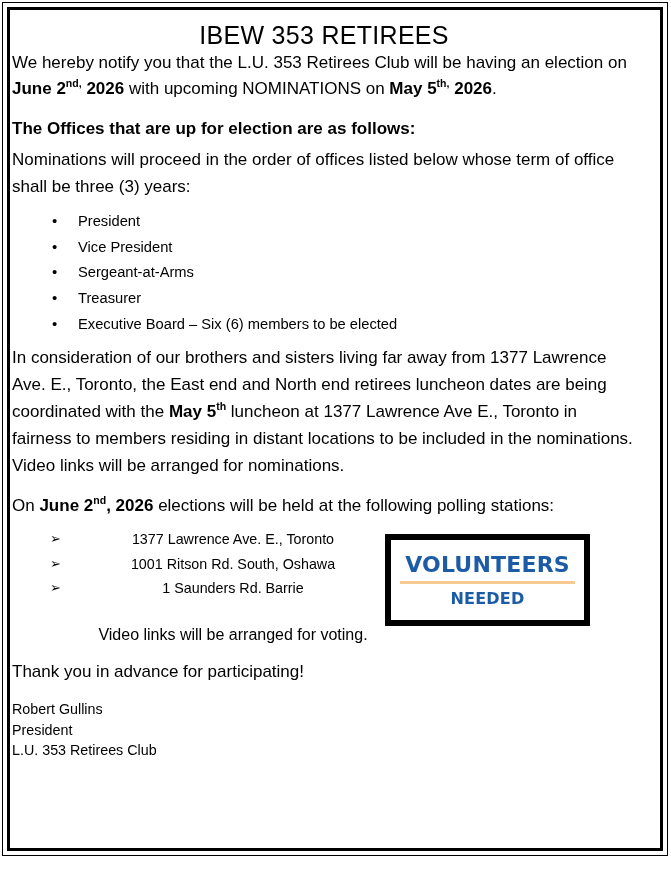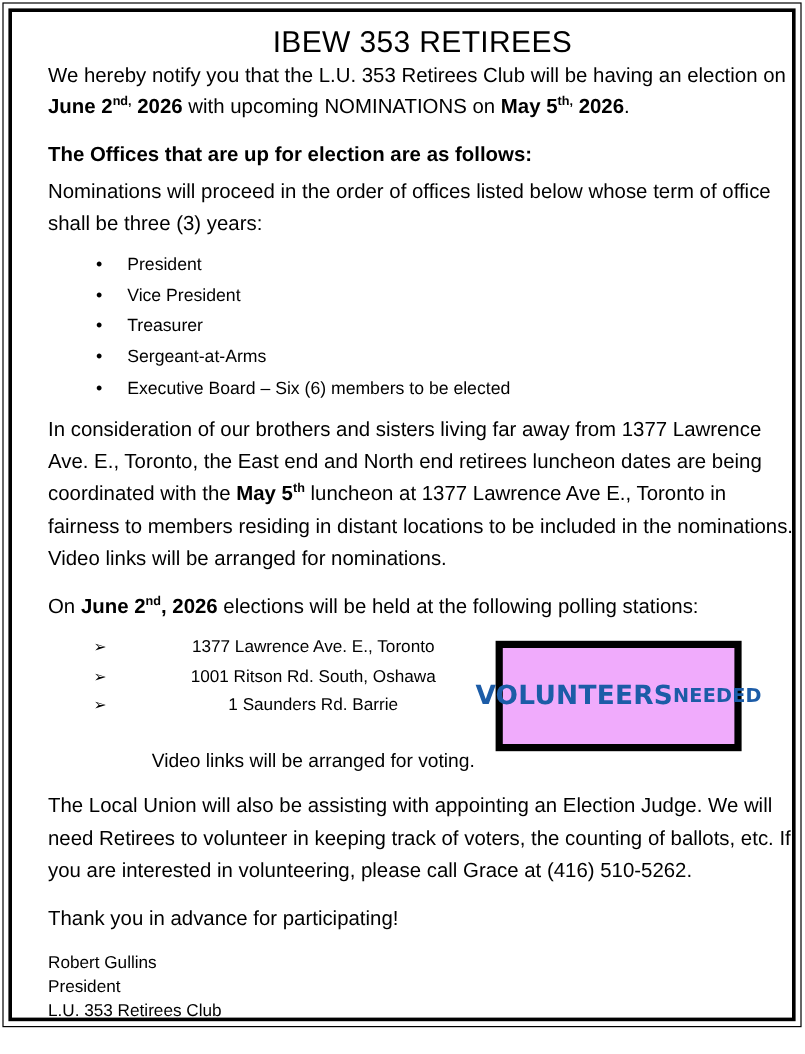--- a/index.html
+++ b/index.html
@@ -40,21 +40,21 @@
     right: 8px;
     bottom: 27px;
     border: 3px solid #000000;
     box-sizing: border-box;
     pointer-events: none;
   }
 
   
   #content {
     position: absolute;
-    left: 40px;
+    left: 12px;
     top: 16px;
     width: 624px;
     box-sizing: border-box;
   }
 
   .doc-title {
     text-align: center;
     font-size: 25px;
     font-weight: 400;
     letter-spacing: 0.3px;
@@ -142,23 +142,24 @@
     top: 2px;
     width: 205px;
     height: 92px;
     background: #000000;
     padding: 6px;
     box-sizing: border-box;
   }
   .poster-inner {
     width: 100%;
     height: 100%;
-    background: #f0abfc;
+    background: #ffffff;
     box-sizing: border-box;
     display: flex;
+    flex-direction: column;
     align-items: center;
     justify-content: center;
     padding: 4px 9px;
   }
   .poster-line1, .poster-line2 {
     color: #1c5ca7;
     font-weight: bold;
     font-family: "DejaVu Sans", sans-serif;
     letter-spacing: 0.2px;
     text-align: center;
@@ -194,22 +195,22 @@
 
     <p class="para gap-top-1"><span>We hereby notify you that the L.U. 353 Retirees Club will be having an election on </span><span class="b">June 2</span><sup class="b">nd,</sup><span class="b"> 2026</span><span> with upcoming NOMINATIONS on </span><span class="b">May 5</span><sup class="b">th,</sup><span class="b"> 2026</span><span>.</span></p>
 
     <p class="para tight b gap-top-2">The Offices that are up for election are as follows:</p>
 
     <p class="para">Nominations will proceed in the order of offices listed below whose term of office shall be three (3) years:</p>
 
     <ul class="offices">
       <li>President</li>
       <li>Vice President</li>
+      <li>Sergeant-at-Arms</li>
       <li>Treasurer</li>
-      <li>Sergeant-at-Arms</li>
       <li>Executive Board – Six (6) members to be elected</li>
     </ul>
 
     <p class="para"><span>In consideration of our brothers and sisters living far away from 1377 Lawrence Ave. E., Toronto, the East end and North end retirees luncheon dates are being coordinated with the </span><span class="b">May 5</span><sup class="b">th</sup><span> luncheon at 1377 Lawrence Ave E., Toronto in fairness to members residing in distant locations to be included in the nominations. Video links will be arranged for nominations.</span></p>
 
     <p class="para"><span>On </span><span class="b">June 2</span><sup class="b">nd</sup><span class="b">, 2026</span><span> elections will be held at the following polling stations:</span></p>
 
     <div class="row-stations">
       <div class="stations-col">
         <ul class="stations">
@@ -222,21 +223,20 @@
 
       <div class="poster">
         <div class="poster-inner">
           <div class="poster-line1">VOLUNTEERS</div>
           <div class="poster-rule"></div>
           <div class="poster-line2">NEEDED</div>
         </div>
       </div>
     </div>
 
-    <p class="para">The Local Union will also be assisting with appointing an Election Judge. We will need Retirees to volunteer in keeping track of voters, the counting of ballots, etc. If you are interested in volunteering, please call Grace at (416) 510-5262.</p>
 
     <p class="para">Thank you in advance for participating!</p>
 
     <div class="sign">
       <div>Robert Gullins</div>
       <div>President</div>
       <div>L.U. 353 Retirees Club</div>
     </div>
 
   </div>

